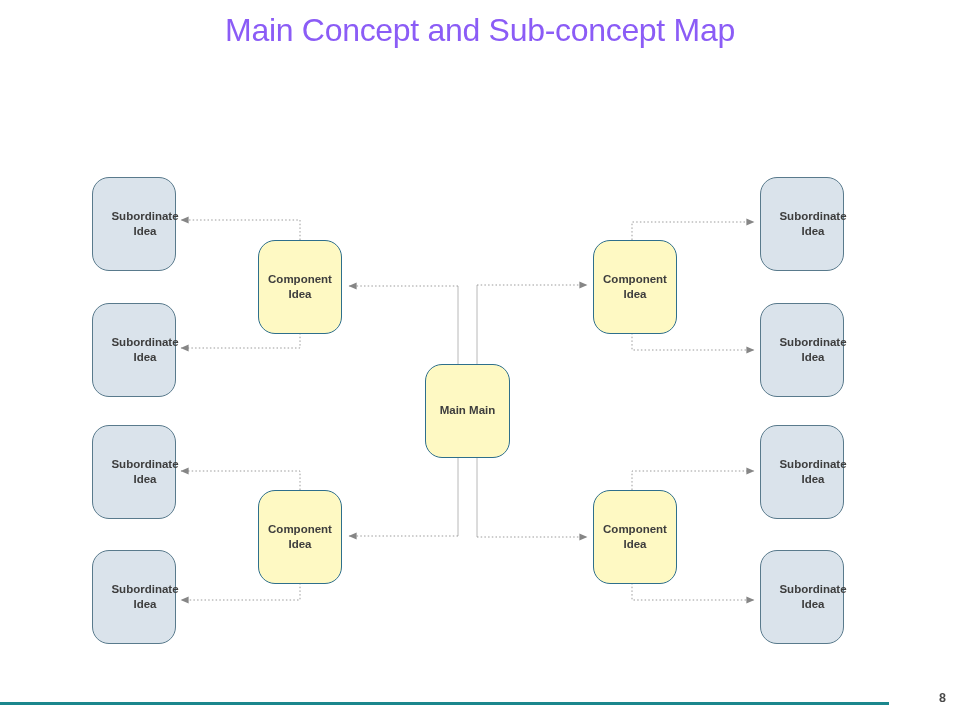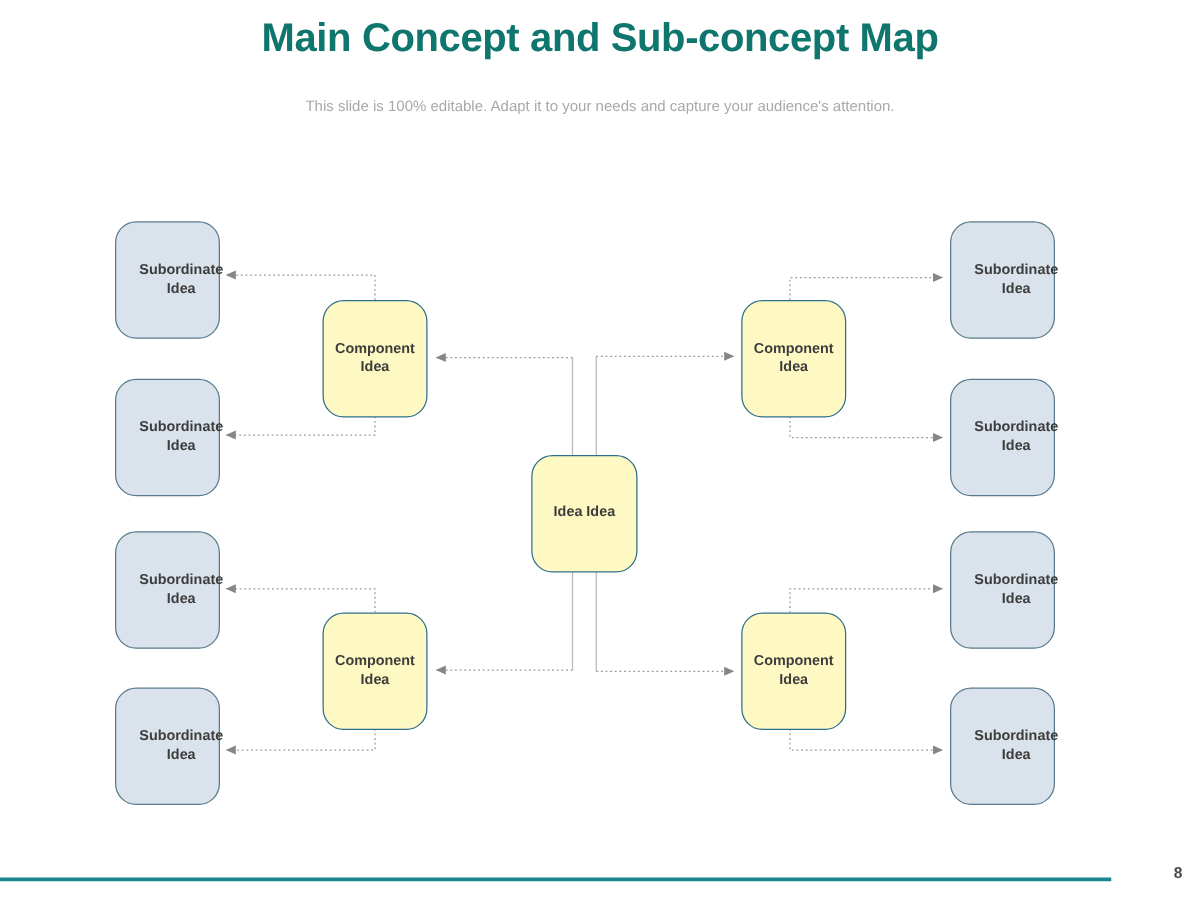--- a/index.html
+++ b/index.html
@@ -2,21 +2,21 @@
 <html><head>
 <meta charset="utf-8">
 <style>
   html,body { margin:0; padding:0; background:#ffffff; }
   .slide {
     position:relative; width:960px; height:720px; background:#ffffff;
     font-family:"Liberation Sans", sans-serif; overflow:hidden;
   }
   .title {
     position:absolute; top:12px; left:0; width:100%; margin:0;
-    text-align:center; font-size:32px; font-weight:bold; color:#0f766e;
+    text-align:center; font-size:32px; font-weight:normal; color:#8b5cf6;
     letter-spacing:-0.3px;
   }
   .subtitle {
     position:absolute; top:78px; left:0; width:100%; margin:0;
     text-align:center; font-size:12px; color:#a9a9a9;
   }
   svg.connectors { position:absolute; top:0; left:0; }
   .stem   { stroke:#b8b8b8; stroke-width:1; fill:none; }
   .dotted { stroke:#9b9b9b; stroke-width:1; fill:none; stroke-dasharray:1.5 2.2; }
   .node {
@@ -39,21 +39,20 @@
     position:absolute; top:691px; right:14px;
     font-size:12.5px; font-weight:bold; color:#4a4a4a;
   }
 </style>
 </head>
 <body>
 
 <div class="slide">
 
   <h1 class="title">Main Concept and Sub-concept Map</h1>
-  <p class="subtitle">This slide is 100% editable. Adapt it to your needs and capture your audience's attention.</p>
 
   <svg class="connectors" width="960" height="720" viewBox="0 0 960 720" aria-hidden="true">
     <defs>
       <marker id="arr" viewBox="0 0 10 10" refX="8.5" refY="5" markerWidth="9" markerHeight="9" orient="auto" markerUnits="userSpaceOnUse">
         <path d="M0,1 L9,5 L0,9 Z" fill="#868686"></path>
       </marker>
     </defs>
 
     <path class="stem" d="M458,286 L458,536"></path>
     <path class="stem" d="M477,285 L477,537"></path>
@@ -67,21 +66,21 @@
     <path class="dotted" d="M300,333 L300,348 L181,348" marker-end="url(#arr)"></path>
     <path class="dotted" d="M632,240 L632,222 L754,222" marker-end="url(#arr)"></path>
     <path class="dotted" d="M632,333 L632,350 L754,350" marker-end="url(#arr)"></path>
     <path class="dotted" d="M300,490 L300,471 L181,471" marker-end="url(#arr)"></path>
     <path class="dotted" d="M300,583 L300,600 L181,600" marker-end="url(#arr)"></path>
     <path class="dotted" d="M632,490 L632,471 L754,471" marker-end="url(#arr)"></path>
     <path class="dotted" d="M632,583 L632,600 L754,600" marker-end="url(#arr)"></path>
   </svg>
 
   <div class="node concept n-main">
-    <span>Idea Idea</span>
+    <span>Main Main</span>
   </div>
 
   <div class="node concept n-ctl">
     <span>Component Idea</span>
   </div>
   <div class="node concept n-ctr">
     <span>Component Idea</span>
   </div>
   <div class="node concept n-cbl">
     <span>Component Idea</span>

